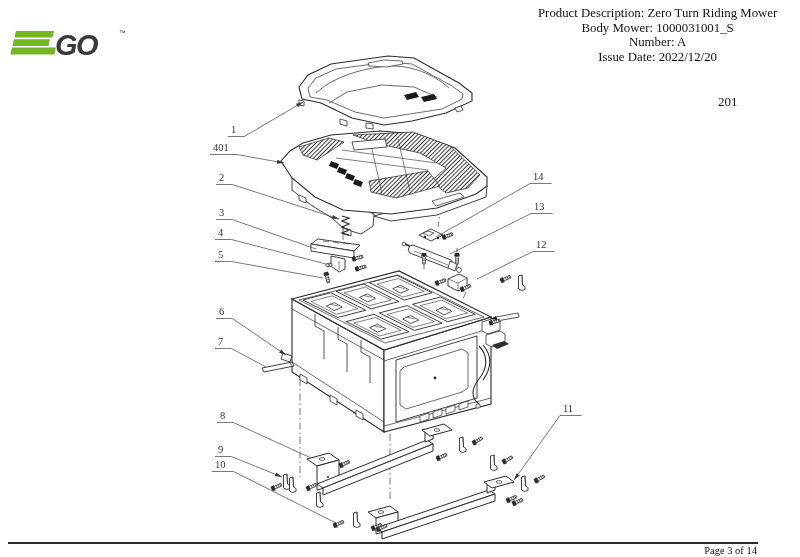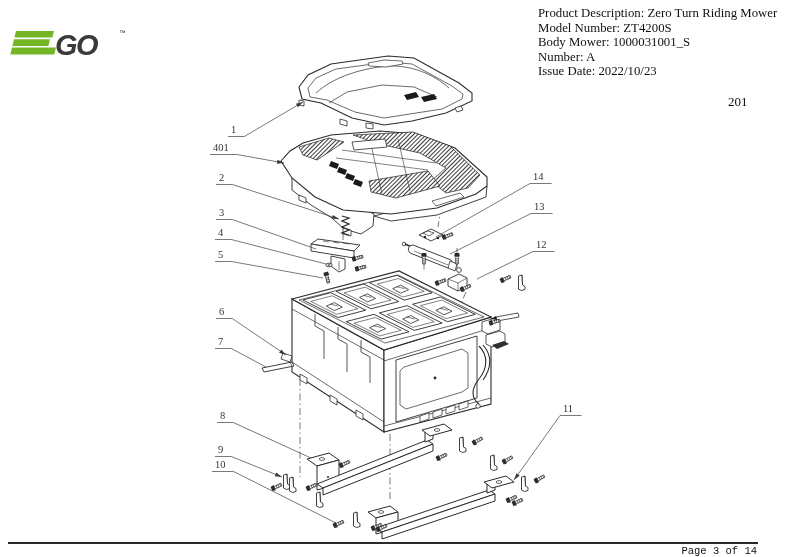--- a/index.html
+++ b/index.html
@@ -1,23 +1,23 @@
 <!DOCTYPE html>
 <html><head>
 <meta charset="utf-8">
 <style>
   html,body{margin:0;padding:0;background:#fff;}
   .page{position:relative;width:800px;height:557px;background:#ffffff;overflow:hidden;
         font-family:"Liberation Serif","DejaVu Serif",serif;color:#111;}
   .logo-svg{position:absolute;left:10px;top:27px;}
-  .header-block{position:absolute;left:538px;top:6px;font-size:12.8px;line-height:14.6px;white-space:nowrap;}
-  .figure-number{position:absolute;left:718px;top:94px;font-size:13px;margin-left:10px;}
+  .header-block{position:absolute;left:538px;top:6px;font-size:12.8px;line-height:14.6px;white-space:nowrap;text-align:center;}
+  .figure-number{position:absolute;left:718px;top:94px;font-size:13px;}
   .diagram-svg{position:absolute;left:0;top:0;}
   .footer-rule{position:absolute;left:8px;top:542px;width:750px;height:2px;background:#2a2a2a;}
-  .page-label{position:absolute;right:43px;top:545px;font-size:10.5px;font-family:Liberation Mono, monospace;}
+  .page-label{position:absolute;right:43px;top:545px;font-size:10.5px;}
   .callout-text{font-family:"Liberation Serif","DejaVu Serif",serif;font-size:10.5px;fill:#333;}
   .ln{stroke:#2b2b2b;fill:none;}
   .fw{stroke:#2b2b2b;fill:#ffffff;}
   .dk{fill:#1a1a1a;stroke:none;}
 </style>
 </head>
 <body>
 
 <div class="page">
 
@@ -26,24 +26,23 @@
       <path d="M6,4 L44,4 L42.4,10.6 L4.4,10.6 Z" fill="#74b626"></path>
       <path d="M4,12.3 L40,12.3 L38.4,18.9 L2.4,18.9 Z" fill="#74b626"></path>
       <path d="M2,20.6 L46,20.6 L44.3,27.6 L0.3,27.6 Z" fill="#74b626"></path>
     </g>
     <text x="45" y="27.5" font-family="Liberation Sans, sans-serif" font-size="29" font-weight="bold" font-style="italic" letter-spacing="-1.5" fill="#3a3a38">GO</text>
     <text x="109" y="8" font-family="Liberation Sans, sans-serif" font-size="6.5" fill="#3a3a38">™</text>
   </svg>
 
   <div class="header-block">
     <div>Product Description: Zero Turn Riding Mower</div>
-    <div>Model Number: ZT4200S</div>
     <div>Body Mower: 1000031001_S</div>
     <div>Number: A</div>
-    <div>Issue Date: 2022/10/23</div>
+    <div>Issue Date: 2022/12/20</div>
   </div>
 
   <div class="figure-number">201</div>
 
   <svg class="diagram-svg" width="800" height="557" viewBox="0 0 800 557">
     <defs>
       <pattern id="hatch" width="3" height="3" patternUnits="userSpaceOnUse" patternTransform="rotate(45)">
         <rect width="3" height="3" fill="#ffffff"></rect>
         <line x1="0" y1="0" x2="0" y2="3" stroke="#161616" stroke-width="1.7"></line>
       </pattern>

